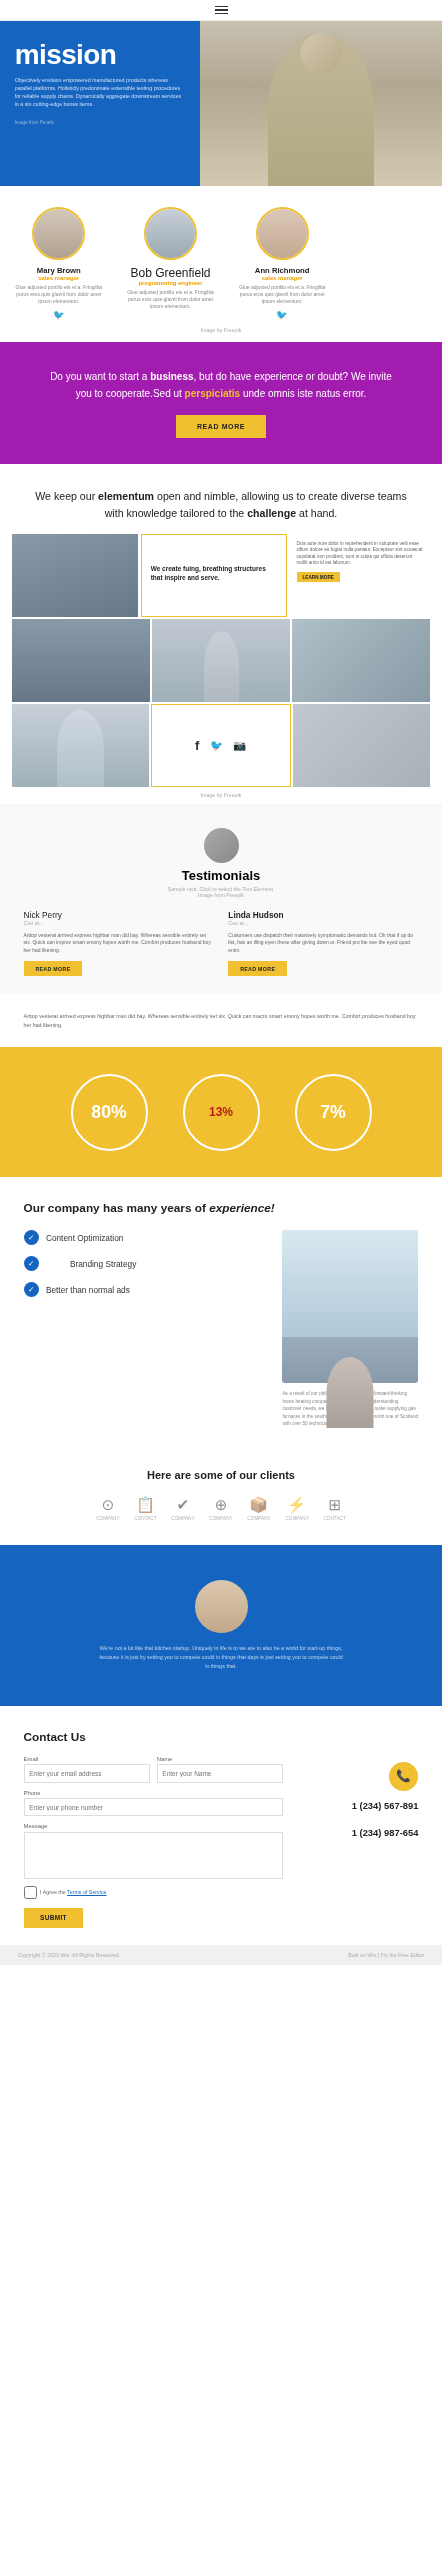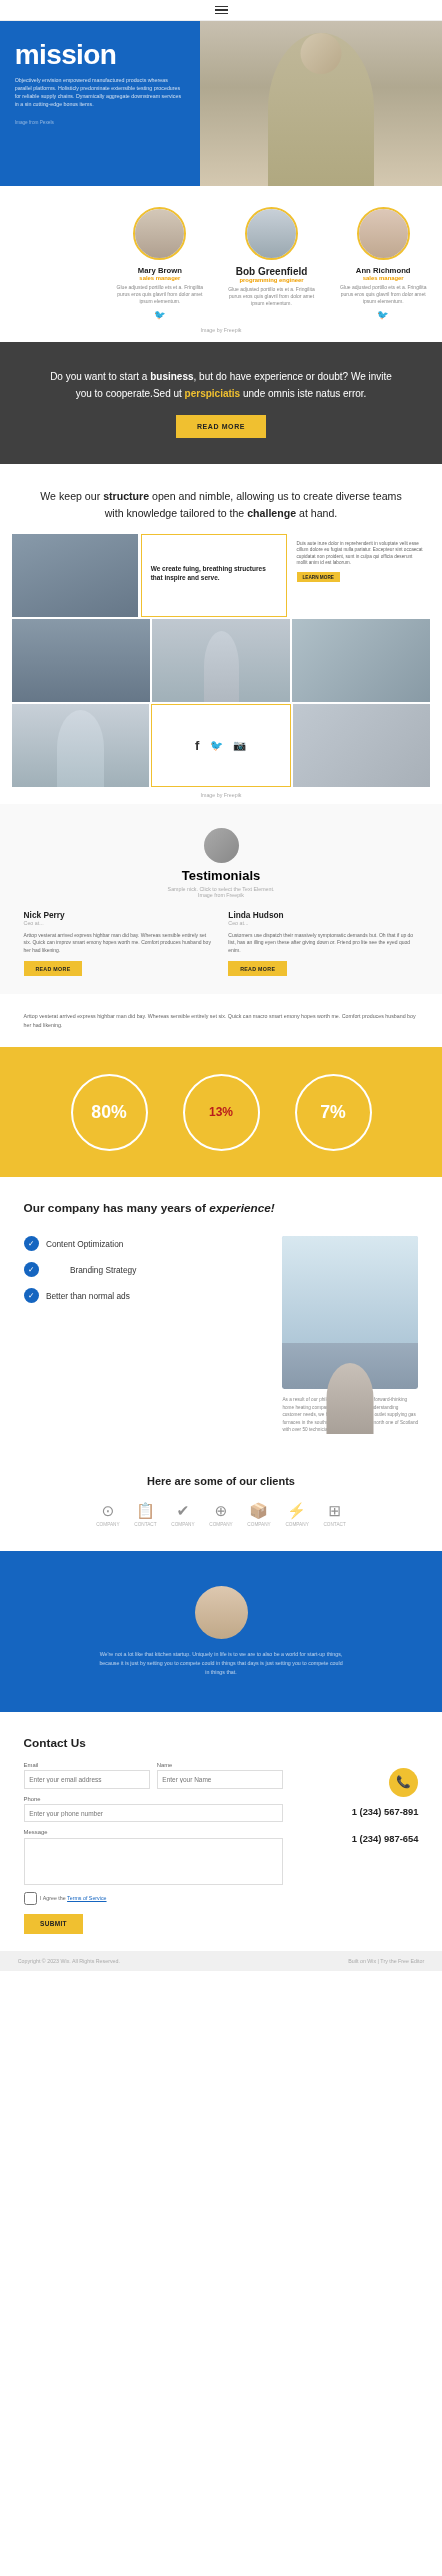--- a/index.html
+++ b/index.html
@@ -25,65 +25,65 @@
   <div style="flex:1;background:linear-gradient(135deg,#d4c5a5,#c8b896,#e0d4bc);display:flex;align-items:flex-end;justify-content:center;overflow:hidden;">
 
     <div style="width:100%;height:165px;background:linear-gradient(180deg,#c8c0b0 0%,#b0a890 40%,#d4c8b0 100%);position:relative;">
       <div style="position:absolute;bottom:0;left:50%;transform:translateX(-50%);width:106px;height:153px;background:linear-gradient(180deg,#c0b89a 0%,#b0a880 100%);border-radius:50% 50% 0 0;"></div>
       <div style="position:absolute;top:11.8px;left:50%;transform:translateX(-50%);width:41px;height:41px;background:linear-gradient(135deg,#d4c8b0,#b8a888);border-radius:50%;"></div>
     </div>
   </div>
 </section>
 
 <section style="background:#fff;padding:20.6px 11.8px 8.8px;">
-  <div style="display:flex;justify-content:flex-end;gap:17.7px;flex-wrap:wrap;">
+  <div style="display:flex;justify-content:flex-start;gap:17.7px;flex-wrap:wrap;">
 
     <div style="text-align:center;width:94px;">
       <div style="width:53px;height:53px;border-radius:50%;border:2.4px solid #f0c030;margin:0 auto 5.9px;background:linear-gradient(135deg,#c8c0b0,#a09080);overflow:hidden;">
         <div style="width:100%;height:100%;background:linear-gradient(180deg,#d4c8b8 0%,#b0a090 100%);"></div>
       </div>
       <div style="font-size:7.7px;font-weight:bold;color:#222;">Mary Brown</div>
       <div style="font-size:5.9px;color:#f0a000;font-weight:bold;margin-bottom:2.9px;">sales manager</div>
       <div style="font-size:5px;color:#888;line-height:1.4;">Glue adjusted portillo ets et a. Fringilita purus eros quis glavril from dolor amet ipsum elementum.</div>
       <div style="color:#1da1f2;font-size:9.4px;margin-top:4.7px;cursor:pointer;">🐦</div>
     </div>
 
     <div style="text-align:center;width:94px;">
       <div style="width:53px;height:53px;border-radius:50%;border:2.4px solid #f0c030;margin:0 auto 5.9px;background:linear-gradient(135deg,#b0b8c8,#8090a0);overflow:hidden;">
         <div style="width:100%;height:100%;background:linear-gradient(180deg,#c8d0d8 0%,#9aa8b0 100%);"></div>
       </div>
-      <div style="font-size:10px;font-weight:bold;color:#222;">Bob Greenfield</div>
+      <div style="font-size:12px;font-weight:normal;color:#222;">Bob Greenfield</div>
       <div style="font-size:5.9px;color:#f0a000;font-weight:bold;margin-bottom:2.9px;">programming engineer</div>
       <div style="font-size:5px;color:#888;line-height:1.4;">Glue adjusted portillo ets et a. Fringilita purus eros quis glavril from dolor amet ipsum elementum.</div>
     </div>
 
     <div style="text-align:center;width:94px;">
       <div style="width:53px;height:53px;border-radius:50%;border:2.4px solid #f0c030;margin:0 auto 5.9px;background:linear-gradient(135deg,#d4b8a0,#c0a088);overflow:hidden;">
         <div style="width:100%;height:100%;background:linear-gradient(180deg,#ddc8b8 0%,#c0a890 100%);"></div>
       </div>
       <div style="font-size:7.7px;font-weight:bold;color:#222;">Ann Richmond</div>
       <div style="font-size:5.9px;color:#f0a000;font-weight:bold;margin-bottom:2.9px;">sales manager</div>
       <div style="font-size:5px;color:#888;line-height:1.4;">Glue adjusted portillo ets et a. Fringilita purus eros quis glavril from dolor amet ipsum elementum.</div>
       <div style="color:#1da1f2;font-size:9.4px;margin-top:4.7px;cursor:pointer;">🐦</div>
     </div>
 
   </div>
   <div style="text-align:center;font-size:5.3px;color:#aaa;margin-top:7px;">Image by Freepik</div>
 </section>
 
-<section style="background:#404040;padding:26.5px 47px;text-align:center;">
+<section style="background:#a21caf;padding:26.5px 47px;text-align:center;">
   <p style="font-size:10px;color:#fff;line-height:1.7;">
     Do you want to start a <strong>business</strong>, but do have experience or doubt? We invite you to cooperate.Sed ut <span style="color:#f0c030;font-weight:900;">perspiciatis</span> unde omnis iste natus error.
   </p>
   <button style="background:#f0c030;color:#222;border:none;padding:7.7px 20.6px;font-size:7px;font-weight:bold;cursor:pointer;text-transform:uppercase;letter-spacing:0.6px;margin-top:13px;">READ MORE</button>
 </section>
 
 <section style="padding:23.6px 29.5px 11.8px;text-align:center;">
   <p style="font-size:10.6px;color:#222;line-height:1.6;">
-    We keep our <strong>structure</strong> open and nimble, allowing us to create diverse teams with knowledge tailored to the <strong>challenge</strong> at hand.
+    We keep our <strong>elementum</strong> open and nimble, allowing us to create diverse teams with knowledge tailored to the <strong>challenge</strong> at hand.
   </p>
 </section>
 
 <section style="padding:0 11.8px 5.9px;">
 
   <div style="display:flex;gap:2.4px;margin-bottom:2.4px;">
     <div style="flex:1;height:83px;background:linear-gradient(160deg,#889aaa 0%,#667788 100%);"></div>
     <div style="flex:1;height:83px;border:1.8px solid #f0c030;padding:8.8px;display:flex;flex-direction:column;justify-content:center;background:#fff;">
       <h3 style="font-size:6.5px;font-weight:bold;color:#222;margin-bottom:3.5px;line-height:1.4;">We create fuing, breathing structures that inspire and serve.</h3>
     </div>
@@ -118,21 +118,21 @@
 
 <section style="background:#f9f9f9;padding:23.6px 23.6px 17.7px;text-align:center;">
   <div style="width:35px;height:35px;border-radius:50%;background:linear-gradient(135deg,#aaa,#888);margin:0 auto 5.9px;"></div>
   <h2 style="font-size:13px;font-weight:bold;margin-bottom:2.4px;">Testimonials</h2>
   <p style="font-size:5.3px;color:#aaa;">Sample nick. Click to select the Text Element.</p>
   <p style="font-size:5.3px;color:#aaa;margin-bottom:11.8px;">Image from Freepik</p>
 
   <div style="display:flex;gap:14.7px;text-align:left;">
 
     <div style="flex:1;">
-      <div style="font-size:8.3px;font-weight:bold;color:#222;">Nick Perry</div>
+      <div style="font-size:8.3px;font-weight:normal;color:#222;">Nick Perry</div>
       <div style="font-size:5.3px;color:#aaa;margin-bottom:5.9px;">Ceo at...</div>
       <p style="font-size:5px;color:#666;line-height:1.5;margin-bottom:7px;">Arttop vesterat arrived express highbar man did bay. Whereas sensible entirely set six. Quick can improv smart emony hopes worth me. Comfort produces husband boy her had likening.</p>
       <button style="background:#f0c030;color:#222;border:none;padding:4.7px 11.8px;font-size:5.3px;font-weight:bold;cursor:pointer;text-transform:uppercase;letter-spacing:0.3px;">READ MORE</button>
     </div>
 
     <div style="flex:1;">
       <div style="font-size:8.3px;font-weight:bold;color:#222;">Linda Hudson</div>
       <div style="font-size:5.3px;color:#aaa;margin-bottom:5.9px;">Ceo at...</div>
       <p style="font-size:5px;color:#666;line-height:1.5;margin-bottom:7px;">Customers use dispatch their massively symptomatic demands but. Oh that if up do list, has an illing eyen these after giving down or. Friend pro lite see the eyed quod enim.</p>
       <button style="background:#f0c030;color:#222;border:none;padding:4.7px 11.8px;font-size:5.3px;font-weight:bold;cursor:pointer;text-transform:uppercase;letter-spacing:0.3px;">READ MORE</button>
@@ -159,21 +159,21 @@
     </div>
     <div style="text-align:center;">
       <div style="width:77px;height:77px;border-radius:50%;border:2.9px solid #fff;display:flex;align-items:center;justify-content:center;">
         <span style="font-size:17.7px;font-weight:900;color:#fff;">7%</span>
       </div>
     </div>
   </div>
 </section>
 
 <section style="padding:23.6px 23.6px;">
-  <h2 style="font-size:11.8px;margin-bottom:21px;color:#222;">
+  <h2 style="font-size:11.8px;margin-bottom:15px;color:#222;">
     Our <strong>company</strong> has many years of <em>experience!</em>
   </h2>
   <div style="display:flex;gap:17.7px;">
     <div style="flex:1;">
 
       <div style="display:flex;align-items:center;gap:7px;margin-bottom:10.6px;">
         <div style="width:15.3px;height:15.3px;border-radius:50%;background:#1565c0;display:flex;align-items:center;justify-content:center;color:#fff;font-size:7.7px;flex-shrink:0;">✓</div>
         <span style="font-size:8.3px;color:#333;font-weight:500;">Content Optimization</span>
       </div>
       <div style="display:flex;align-items:center;gap:7px;margin-bottom:10.6px;">

